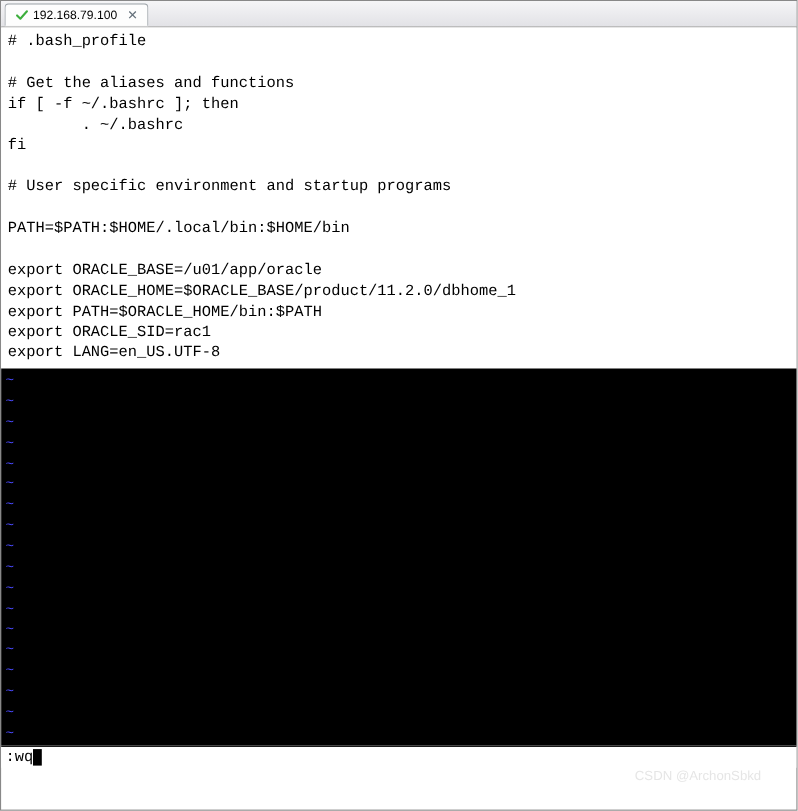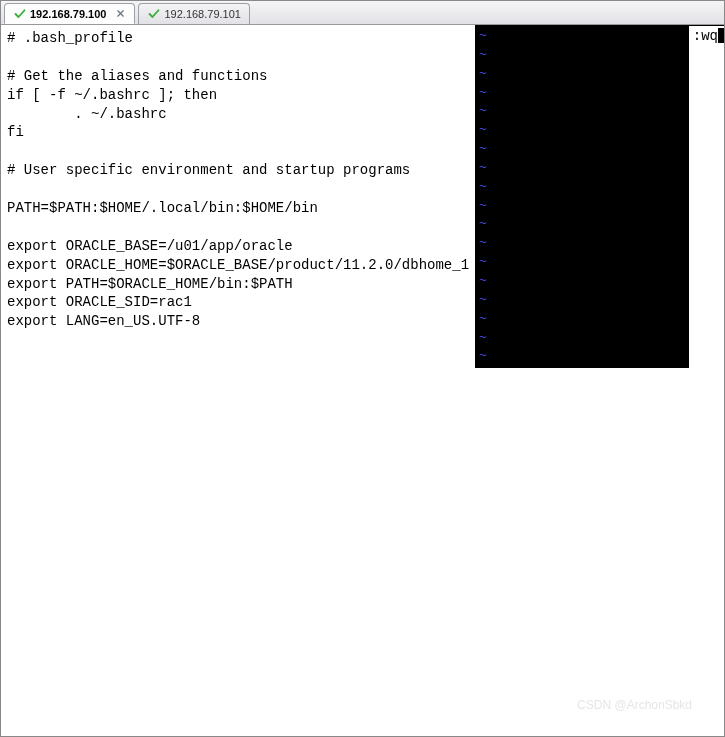--- a/index.html
+++ b/index.html
@@ -33,21 +33,21 @@
       border-top-left-radius: 4px;
       border-top-right-radius: 4px;
       margin-left: 3px;
       background: linear-gradient(to bottom, #f4f4f6, #e1e1e6);
       gap: 4px;
       cursor: pointer;
       color: #333;
     }
     .tab.active {
       background: #fdfdfd;
-      font-weight: bold;
+      font-weight: normal;
       color: #000;
       border-bottom: 1px solid #fdfdfd;
       position: relative;
       z-index: 2;
     }
     .tab .check-icon {
       width: 13px;
       height: 13px;
       display: flex;
       align-items: center;
@@ -58,21 +58,21 @@
       height: 12px;
       display: flex;
       align-items: center;
       justify-content: center;
       margin-left: 4px;
       color: #64707a;
     }
     .editor-area {
       flex: 1;
       display: flex;
-      flex-direction: row;
+      flex-direction: column;
       min-height: 0;
     }
     .file-content {
       background: #fff;
       color: #000;
       white-space: pre;
       padding: 4px 6px;
       line-height: 1.35;
       font-family: "Courier New", monospace;
       font-size: 14px;
@@ -128,28 +128,20 @@
             <path d="M2 8 L6 12 L14 3" stroke="#3cae3c" stroke-width="2.5" fill="none" stroke-linecap="round" stroke-linejoin="round"></path>
           </svg>
     </span>
     <span>192.168.79.100</span>
     <span class="close-icon">
       <svg viewBox="0 0 12 12" width="9" height="9">
             <path d="M2 2 L10 10 M10 2 L2 10" stroke="currentColor" stroke-width="1.6"></path>
           </svg>
     </span>
   </div>
-  <div class="tab">
-    <span class="check-icon">
-      <svg viewBox="0 0 16 16" width="12" height="12">
-            <path d="M2 8 L6 12 L14 3" stroke="#3cae3c" stroke-width="2.5" fill="none" stroke-linecap="round" stroke-linejoin="round"></path>
-          </svg>
-    </span>
-    <span>192.168.79.101</span>
-  </div>
 </div>
 
 <div class="editor-area">
   <div class="file-content" id="file-content"># .bash_profile
 
 # Get the aliases and functions
 if [ -f ~/.bashrc ]; then
         . ~/.bashrc
 fi
 

